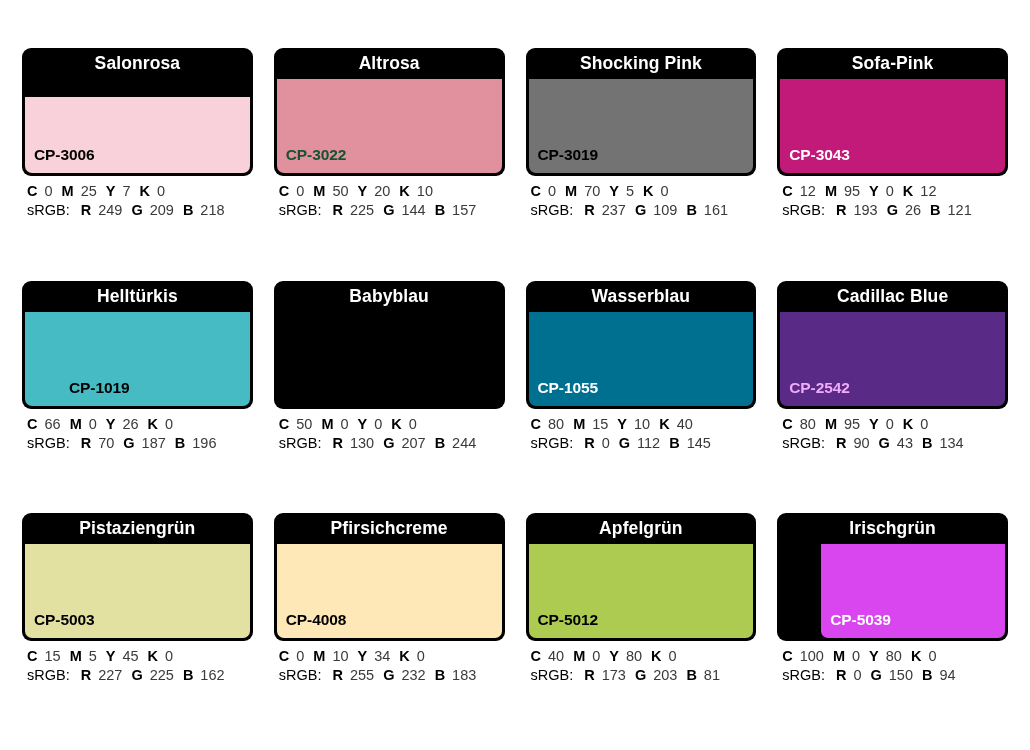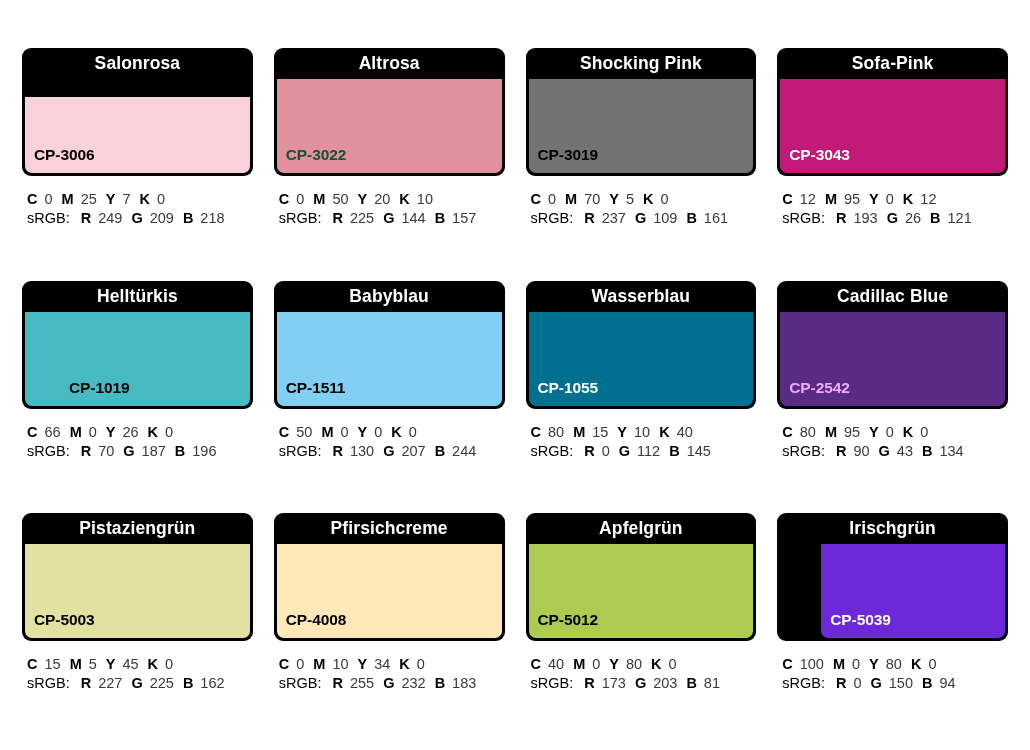--- a/index.html
+++ b/index.html
@@ -73,21 +73,21 @@
   .chip-code {
     font-size: 15.5px;
     font-weight: bold;
     padding: 0 0 9px 9px;
     font-family: "Liberation Sans", sans-serif;
     letter-spacing: -0.1px;
     white-space: nowrap;
   }
 
   .specs {
-    padding: 14px 2px 0 5px;
+    padding: 6px 2px 0 5px;
     color: #1a1a1a;
   }
 
   .spec-line {
     font-size: 14.5px;
     line-height: 19px;
     white-space: nowrap;
     font-family: "Liberation Sans", sans-serif;
     color: #1a1a1a;
   }
@@ -168,23 +168,20 @@
         </div>
       </div>
       <div class="specs">
         <div class="spec-line"><span class="k">C</span><span class="sp"></span><span class="v">66</span><span class="sp-wide"></span><span class="k">M</span><span class="sp"></span><span class="v">0</span><span class="sp-wide"></span><span class="k">Y</span><span class="sp"></span><span class="v">26</span><span class="sp-wide"></span><span class="k">K</span><span class="sp"></span><span class="v">0</span><span class="sp-wide"></span></div>
         <div class="spec-line"><span class="pfx">sRGB:</span><span class="sp-wide"></span><span class="k">R</span><span class="sp"></span><span class="v">70</span><span class="sp-wide"></span><span class="k">G</span><span class="sp"></span><span class="v">187</span><span class="sp-wide"></span><span class="k">B</span><span class="sp"></span><span class="v">196</span><span class="sp-wide"></span></div>
       </div>
     </div>
     <div class="swatch-card">
       <div class="chip">
         <div class="chip-title">Babyblau</div>
-        <div class="chip-color" style="background: rgb(130, 207, 244);">
-          <div class="chip-code" style="color: rgb(0, 0, 0);">CP-1511</div>
-        </div>
       </div>
       <div class="specs">
         <div class="spec-line"><span class="k">C</span><span class="sp"></span><span class="v">50</span><span class="sp-wide"></span><span class="k">M</span><span class="sp"></span><span class="v">0</span><span class="sp-wide"></span><span class="k">Y</span><span class="sp"></span><span class="v">0</span><span class="sp-wide"></span><span class="k">K</span><span class="sp"></span><span class="v">0</span><span class="sp-wide"></span></div>
         <div class="spec-line"><span class="pfx">sRGB:</span><span class="sp-wide"></span><span class="k">R</span><span class="sp"></span><span class="v">130</span><span class="sp-wide"></span><span class="k">G</span><span class="sp"></span><span class="v">207</span><span class="sp-wide"></span><span class="k">B</span><span class="sp"></span><span class="v">244</span><span class="sp-wide"></span></div>
       </div>
     </div>
     <div class="swatch-card">
       <div class="chip">
         <div class="chip-title">Wasserblau</div>
         <div class="chip-color" style="background: rgb(0, 112, 145);">
@@ -240,21 +237,21 @@
         </div>
       </div>
       <div class="specs">
         <div class="spec-line"><span class="k">C</span><span class="sp"></span><span class="v">40</span><span class="sp-wide"></span><span class="k">M</span><span class="sp"></span><span class="v">0</span><span class="sp-wide"></span><span class="k">Y</span><span class="sp"></span><span class="v">80</span><span class="sp-wide"></span><span class="k">K</span><span class="sp"></span><span class="v">0</span><span class="sp-wide"></span></div>
         <div class="spec-line"><span class="pfx">sRGB:</span><span class="sp-wide"></span><span class="k">R</span><span class="sp"></span><span class="v">173</span><span class="sp-wide"></span><span class="k">G</span><span class="sp"></span><span class="v">203</span><span class="sp-wide"></span><span class="k">B</span><span class="sp"></span><span class="v">81</span><span class="sp-wide"></span></div>
       </div>
     </div>
     <div class="swatch-card">
       <div class="chip">
         <div class="chip-title">Irischgrün</div>
-        <div class="chip-color" style="background: #6d28d9; margin-left: 44px;">
+        <div class="chip-color" style="background: #d946ef; margin-left: 44px;">
           <div class="chip-code" style="color: rgb(255, 255, 255);">CP-5039</div>
         </div>
       </div>
       <div class="specs">
         <div class="spec-line"><span class="k">C</span><span class="sp"></span><span class="v">100</span><span class="sp-wide"></span><span class="k">M</span><span class="sp"></span><span class="v">0</span><span class="sp-wide"></span><span class="k">Y</span><span class="sp"></span><span class="v">80</span><span class="sp-wide"></span><span class="k">K</span><span class="sp"></span><span class="v">0</span><span class="sp-wide"></span></div>
         <div class="spec-line"><span class="pfx">sRGB:</span><span class="sp-wide"></span><span class="k">R</span><span class="sp"></span><span class="v">0</span><span class="sp-wide"></span><span class="k">G</span><span class="sp"></span><span class="v">150</span><span class="sp-wide"></span><span class="k">B</span><span class="sp"></span><span class="v">94</span><span class="sp-wide"></span></div>
       </div>
     </div>
   </div>
 

